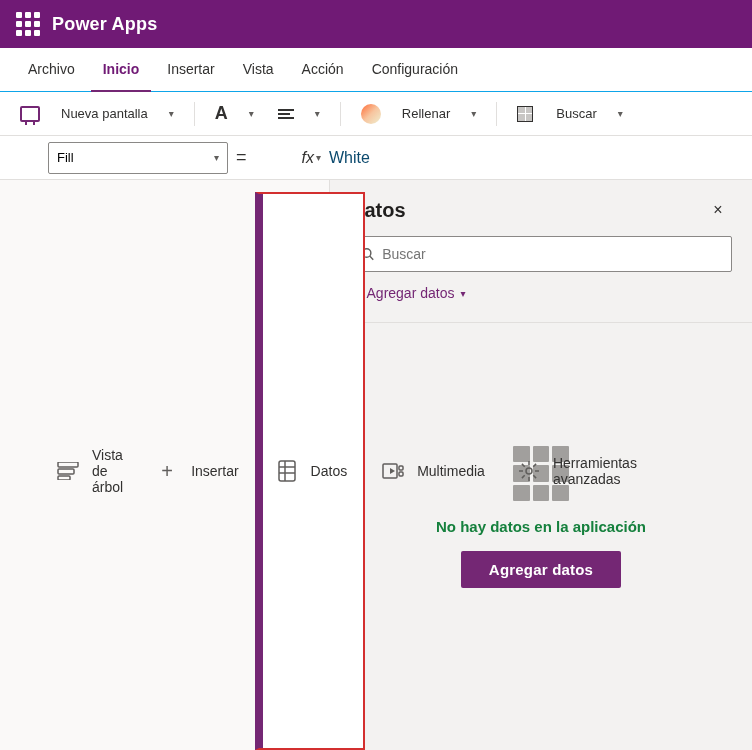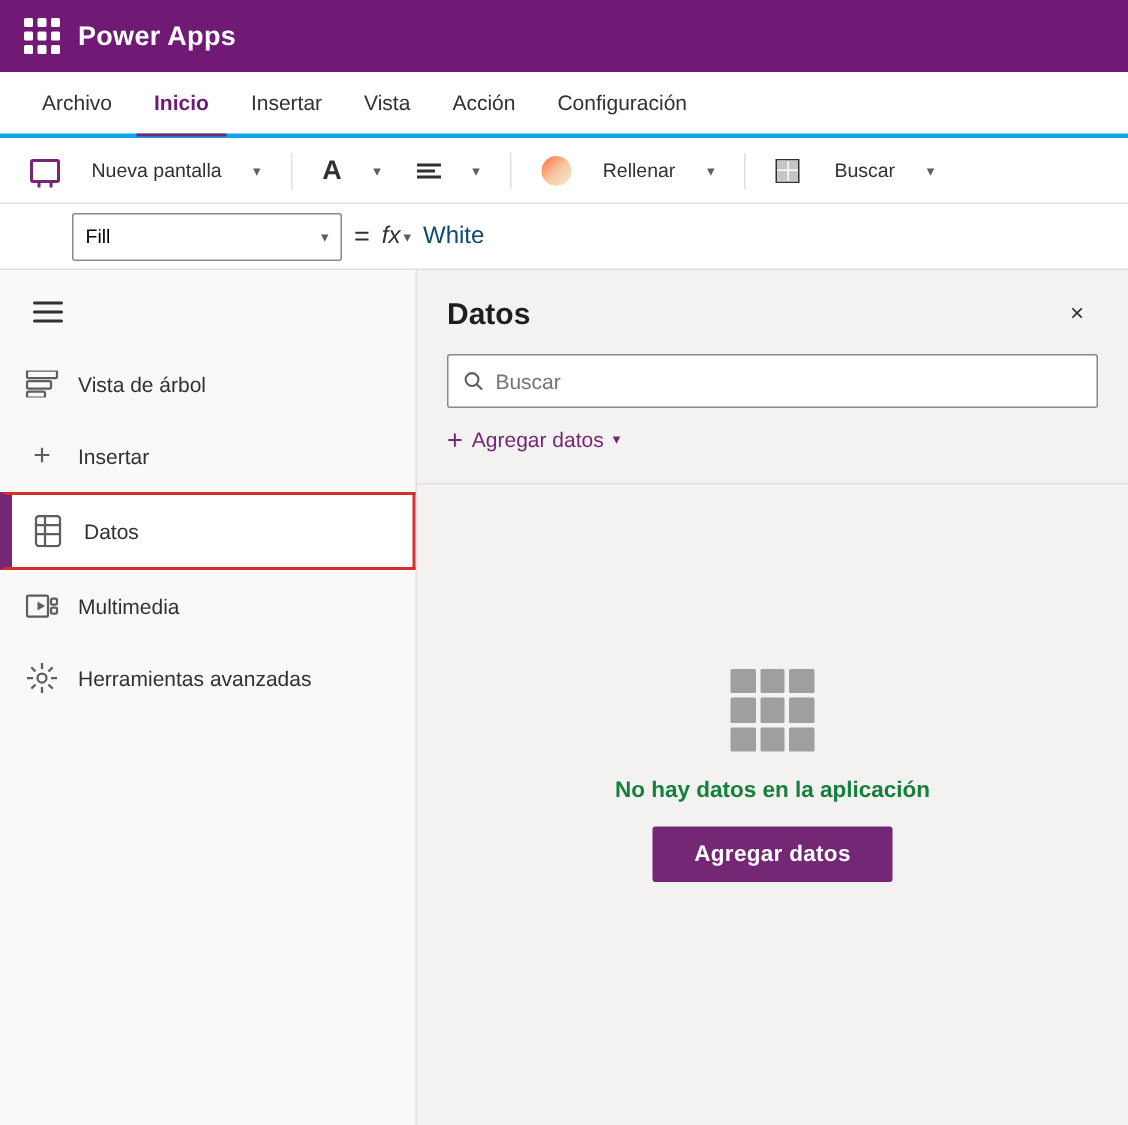--- a/index.html
+++ b/index.html
@@ -33,21 +33,21 @@
       letter-spacing: 0.2px;
     }
 
     
     .menubar {
       background: white;
       height: 44px;
       display: flex;
       align-items: center;
       padding: 0 16px;
-      border-bottom: 3px solid #0ea5e9;
+      border-bottom: 1px solid #0ea5e9;
       gap: 4px;
     }
     .menubar-item {
       padding: 8px 12px;
       font-size: 14px;
       color: #323130;
       cursor: pointer;
       border-bottom: 2px solid transparent;
       height: 44px;
       display: flex;
@@ -162,42 +162,43 @@
     .formula-fx {
       display: flex;
       align-items: center;
       gap: 2px;
       color: #323130;
       font-size: 14px;
     }
     .formula-fx .fx {
       font-style: italic;
       font-size: 16px;
+      margin-left: 47px;
     }
     .formula-value {
       color: #0c4a6e;
       font-size: 16px;
       font-weight: 400;
       flex: 1;
     }
 
     
     .main {
       display: flex;
       height: calc(750px - 48px - 44px - 44px - 44px);
       background: #f3f2f1;
     }
 
     
     .sidebar {
-      width: 278px;
+      width: 330px;
       background: #faf9f8;
       border-right: 1px solid #e1dfdd;
       display: flex;
-      flex-direction: column;
+      flex-direction: row;
       padding-top: 12px;
     }
     .sidebar-menu-btn {
       width: 32px; height: 32px;
       display: flex;
       flex-direction: column;
       justify-content: center;
       gap: 4px;
       padding: 4px 6px;
       margin: 0 12px 8px 16px;

